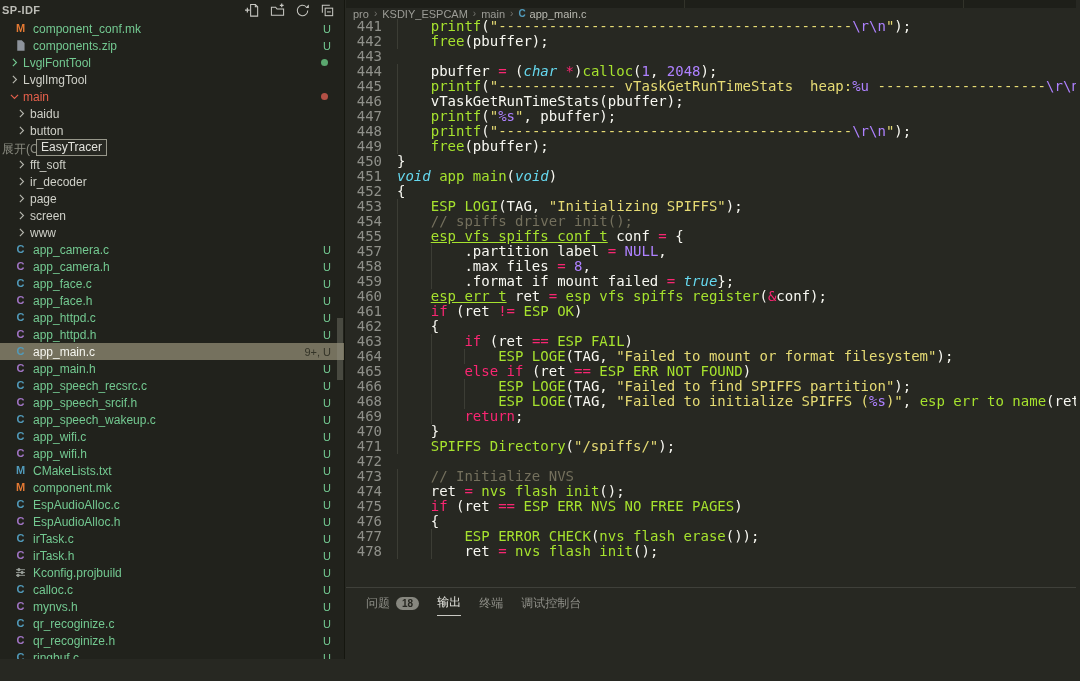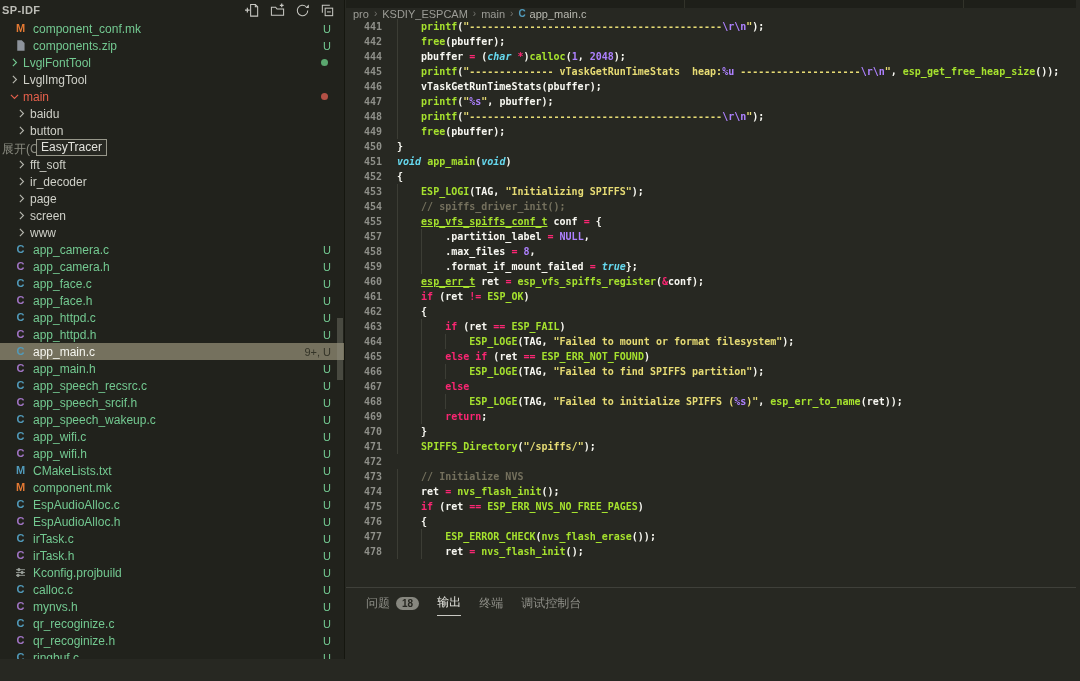--- a/index.html
+++ b/index.html
@@ -34,21 +34,21 @@
   
   .main{position:absolute;left:346px;top:0;right:4px;height:546px;background:#272822;}
   .tabstrip{position:absolute;left:0;top:0;right:0;height:8px;background:#1e1f19;}
   .tabstrip i{position:absolute;top:0;bottom:0;width:1px;background:#32332a;}
   .breadcrumb{position:absolute;left:7px;top:7px;height:13px;display:flex;align-items:center;
               font-size:11px;color:#9c9c96;white-space:nowrap;}
   .breadcrumb .sep{margin:0 5px;color:#75756f;font-size:10px;}
   .breadcrumb .bfile{color:#b9b9b1;}
   .breadcrumb .bc-ic{color:#519aba;font-weight:bold;font-size:10px;margin-right:4px;}
   .codearea{position:absolute;left:0;top:19px;right:0;height:568px;overflow:hidden;
-            font-family:"DejaVu Sans Mono",monospace;font-size:10px;line-height:15px;font-weight:bold;}
+            font-family:"DejaVu Sans Mono",monospace;font-size:14px;line-height:15px;}
   .cl{display:flex;height:15px;}
   .cl .num{flex:0 0 30px;padding-left:6px;text-align:right;color:#8f908a;margin-right:15px;}
   .cl .code{position:relative;white-space:pre;flex:1 1 auto;overflow:hidden;}
   .guide{position:absolute;top:0;bottom:0;width:1px;background:#3c3d35;}
   .tk-w{color:#f8f8f2;} .tk-g{color:#a6e22e;}
   .tk-gu{color:#a6e22e;text-decoration:underline;margin-top:28px;}
   .tk-y{color:#e6db74;} .tk-k{color:#f92672;} .tk-p{color:#ae81ff;}
   .tk-b{color:#66d9ef;font-style:italic;} .tk-c{color:#74705d;}
   
   .panel{position:absolute;left:0;right:0;top:587px;bottom:0;background:#272822;border-top:1px solid #3f403a;}
@@ -355,20 +355,24 @@
     <div class="codearea" id="code">
         <div class="cl">
           <span class="num">441</span>
           <span class="code"><i class="guide" style="left: 0ch;"></i><span class="tk-w">    </span><span class="tk-g">printf</span><span class="tk-w">(</span><span class="tk-y">"------------------------------------------</span><span class="tk-p">\r\n</span><span class="tk-y">"</span><span class="tk-w">);</span></span>
         </div>
         <div class="cl">
           <span class="num">442</span>
           <span class="code"><i class="guide" style="left: 0ch;"></i><span class="tk-w">    </span><span class="tk-g">free</span><span class="tk-w">(pbuffer);</span></span>
         </div>
         <div class="cl">
+          <span class="num">443</span>
+          <span class="code"></span>
+        </div>
+        <div class="cl">
           <span class="num">444</span>
           <span class="code"><i class="guide" style="left: 0ch;"></i><span class="tk-w">    pbuffer </span><span class="tk-k">=</span><span class="tk-w"> (</span><span class="tk-b">char</span><span class="tk-w"> </span><span class="tk-k">*</span><span class="tk-w">)</span><span class="tk-g">calloc</span><span class="tk-w">(</span><span class="tk-p">1</span><span class="tk-w">, </span><span class="tk-p">2048</span><span class="tk-w">);</span></span>
         </div>
         <div class="cl">
           <span class="num">445</span>
           <span class="code"><i class="guide" style="left: 0ch;"></i><span class="tk-w">    </span><span class="tk-g">printf</span><span class="tk-w">(</span><span class="tk-y">"-------------- vTaskGetRunTimeStats  heap:</span><span class="tk-p">%u</span><span class="tk-y"> --------------------</span><span class="tk-p">\r\n</span><span class="tk-y">"</span><span class="tk-w">, </span><span class="tk-g">esp_get_free_heap_size</span><span class="tk-w">());</span></span>
         </div>
         <div class="cl">
           <span class="num">446</span>
           <span class="code"><i class="guide" style="left: 0ch;"></i><span class="tk-w">    vTaskGetRunTimeStats(pbuffer);</span></span>
@@ -441,24 +445,20 @@
           <span class="num">464</span>
           <span class="code"><i class="guide" style="left: 0ch;"></i><i class="guide" style="left: 4ch;"></i><i class="guide" style="left: 8ch;"></i><span class="tk-w">            </span><span class="tk-g">ESP_LOGE</span><span class="tk-w">(TAG, </span><span class="tk-y">"Failed to mount or format filesystem"</span><span class="tk-w">);</span></span>
         </div>
         <div class="cl">
           <span class="num">465</span>
           <span class="code"><i class="guide" style="left: 0ch;"></i><i class="guide" style="left: 4ch;"></i><span class="tk-w">        </span><span class="tk-k">else</span><span class="tk-w"> </span><span class="tk-k">if</span><span class="tk-w"> (ret </span><span class="tk-k">==</span><span class="tk-w"> </span><span class="tk-g">ESP_ERR_NOT_FOUND</span><span class="tk-w">)</span></span>
         </div>
         <div class="cl">
           <span class="num">466</span>
           <span class="code"><i class="guide" style="left: 0ch;"></i><i class="guide" style="left: 4ch;"></i><i class="guide" style="left: 8ch;"></i><span class="tk-w">            </span><span class="tk-g">ESP_LOGE</span><span class="tk-w">(TAG, </span><span class="tk-y">"Failed to find SPIFFS partition"</span><span class="tk-w">);</span></span>
-        </div>
-        <div class="cl">
-          <span class="num">467</span>
-          <span class="code"><i class="guide" style="left: 0ch;"></i><i class="guide" style="left: 4ch;"></i><span class="tk-w">        </span><span class="tk-k">else</span></span>
         </div>
         <div class="cl">
           <span class="num">468</span>
           <span class="code"><i class="guide" style="left: 0ch;"></i><i class="guide" style="left: 4ch;"></i><i class="guide" style="left: 8ch;"></i><span class="tk-w">            </span><span class="tk-g">ESP_LOGE</span><span class="tk-w">(TAG, </span><span class="tk-y">"Failed to initialize SPIFFS (</span><span class="tk-p">%s</span><span class="tk-y">)"</span><span class="tk-w">, </span><span class="tk-g">esp_err_to_name</span><span class="tk-w">(ret));</span></span>
         </div>
         <div class="cl">
           <span class="num">469</span>
           <span class="code"><i class="guide" style="left: 0ch;"></i><i class="guide" style="left: 4ch;"></i><span class="tk-w">        </span><span class="tk-k">return</span><span class="tk-w">;</span></span>
         </div>
         <div class="cl">

